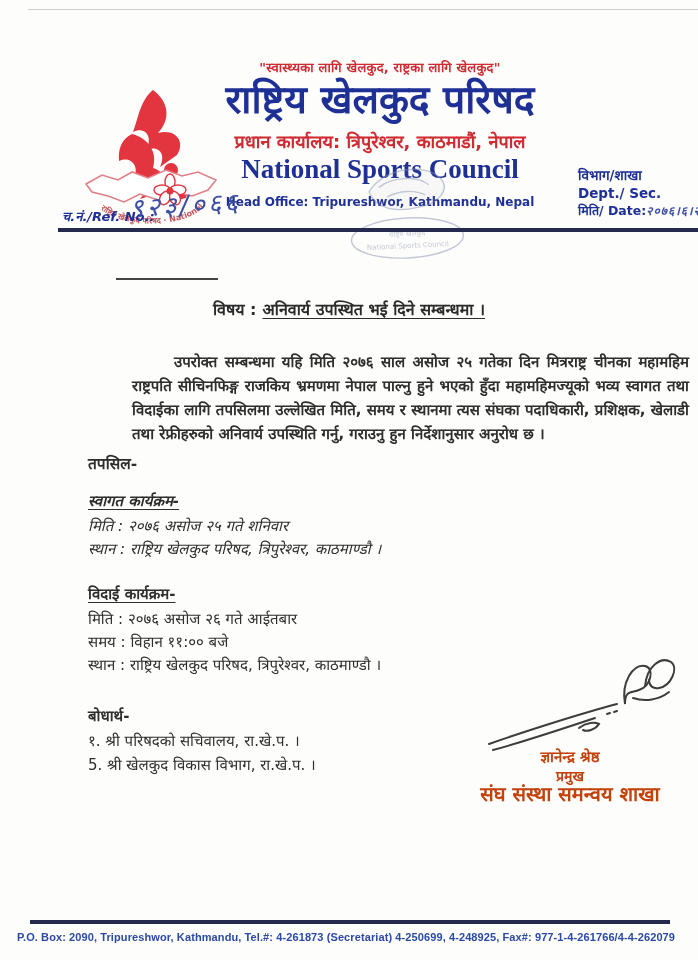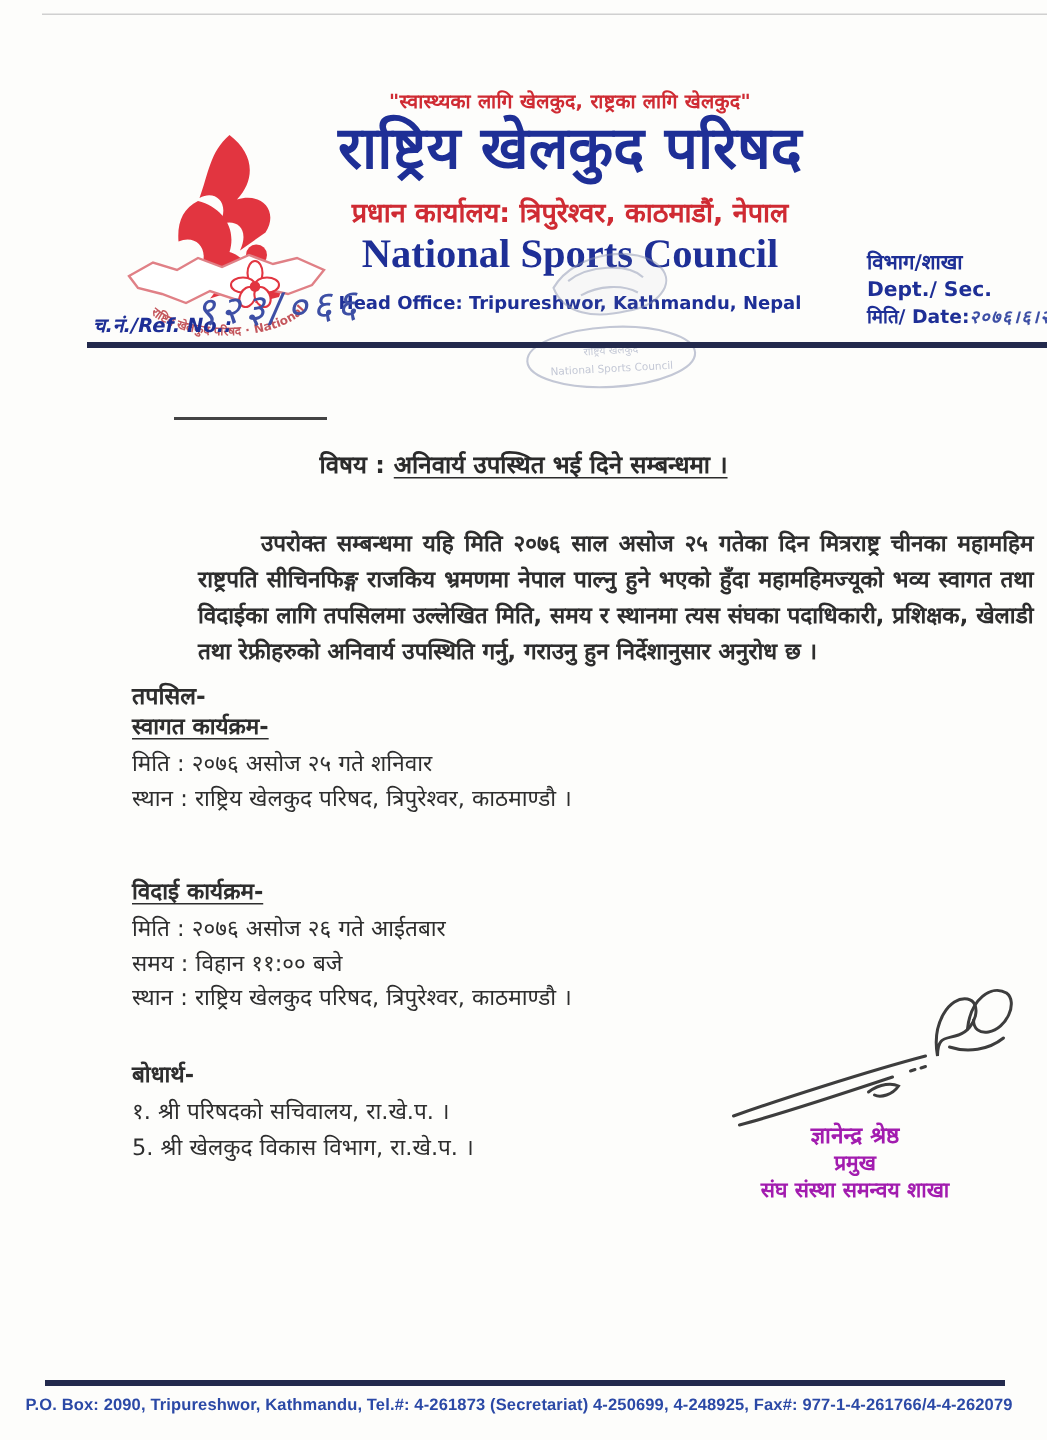--- a/index.html
+++ b/index.html
@@ -32,31 +32,31 @@
   .blank-line { display:inline-block; width:110px; height:13px; border-bottom:2px solid #444; margin:0 10px 0 8px; }
   .recipient-line2 { position:absolute; left:116px; top:278px; width:102px; height:2px; background:#444; }
   .subject { position:absolute; left:0; top:298px; width:698px; text-align:center; font-size:16px; font-weight:bold; color:#2b2b2b; }
   .subject-text { text-decoration:underline; text-underline-offset:3px; margin-left:6px; }
 
   
   .paragraph { position:absolute; left:88px; top:350px; width:557px; font-size:15px; line-height:24px; text-align:justify; text-indent:42px; font-weight:700;margin-left:44px; }
   .tapasil { position:absolute; left:88px; top:452px; font-size:15.5px; font-weight:bold; }
   .program { position:absolute; left:88px; font-size:15px; line-height:23px; font-weight:500; }
   .program .heading { font-weight:bold; text-decoration:underline; text-underline-offset:3px; margin-bottom:2px; }
-  .welcome { top:473px; }
+  .welcome { top:490px;font-style:italic; }
   .farewell { top:583px; }
   .cc { position:absolute; left:88px; top:680px; font-size:15px; line-height:24px; font-weight:500;margin-top:24px; }
   .cc .heading { font-weight:bold; margin-bottom:1px; }
 
   
   .signature-svg { position:absolute; left:483px; top:652px; }
-  .sig-block { position:absolute; left:462px; top:748px; width:216px; text-align:center; font-weight:600; color:#a21caf; }
+  .sig-block { position:absolute; left:462px; top:748px; width:216px; text-align:center; font-weight:600; color:#c2410c; }
   .sig-name { font-size:15px; line-height:19px; }
   .sig-title { font-size:14px; line-height:18px; }
-  .sig-dept { font-size:14px; line-height:18px; }
+  .sig-dept { font-size:20px; line-height:18px; }
 
   
   .footer-rule { position:absolute; left:30px; right:28px; top:920px; height:4px; background:var(--rule,#232a4d); }
   .footer-text { position:absolute; left:0; top:931px; width:692px; text-align:center; color:var(--footer_blue,#2b49a6); font-size:11px; font-weight:bold; font-family:"Liberation Sans", sans-serif; letter-spacing:.1px; }
 
   .logo-svg  { position:absolute; left:74px; top:86px; }
   .stamp-svg { position:absolute; left:336px; top:156px; opacity:.5; transform:rotate(-3deg); }
 </style>
 </head>
 <body>

